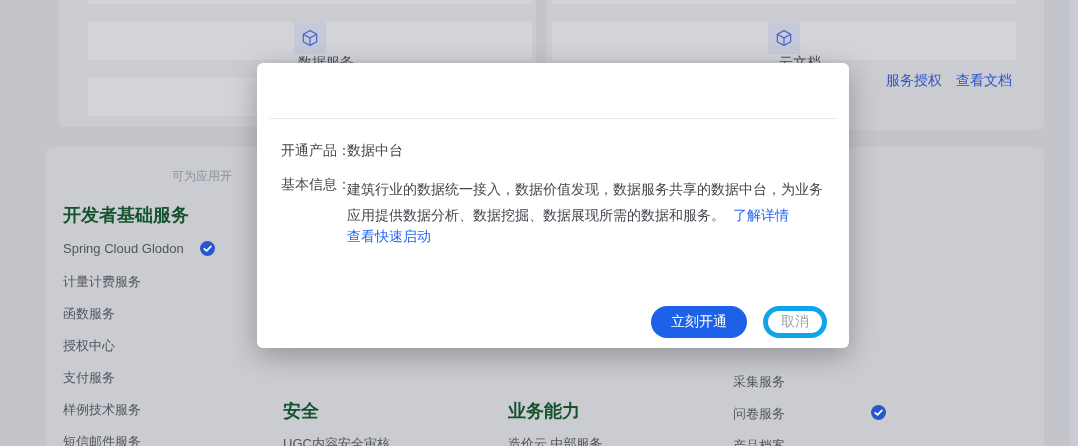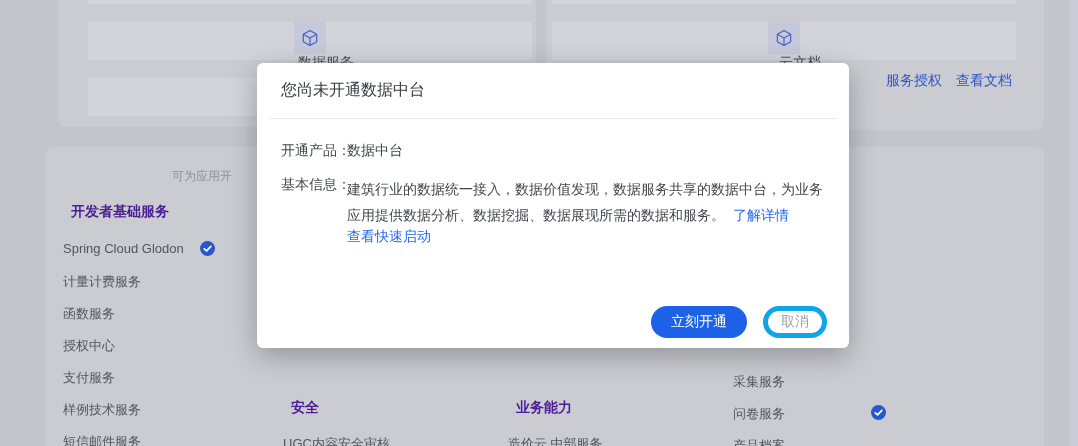--- a/index.html
+++ b/index.html
@@ -11,21 +11,21 @@
   }
   .card{position:absolute;background:#cbccd2;border-radius:8px;overflow:hidden;}
   .svc-row{position:absolute;height:38px;background:#d3d4da;display:flex;align-items:center;flex-direction:column;}
   .icon-sq{width:32px;height:32px;background:#c5c9da;display:flex;align-items:center;justify-content:center;flex:0 0 32px;}
   .svc-label{font-size:14px;color:#4e5158;margin-left:32px;white-space:nowrap;}
   .row-links{margin-left:auto;padding-right:4px;display:flex;gap:14px;}
   .bg-link{font-size:14px;color:#2b55c7;text-decoration:none;cursor:pointer;white-space:nowrap;}
   .panel{position:absolute;background:#cbccd2;border-radius:8px;overflow:hidden;}
   .panel-title{position:absolute;font-size:18px;color:#8e919a;white-space:nowrap;}
   .panel-sub{position:absolute;font-size:12px;color:#8e919a;white-space:nowrap;}
-  .col-header{position:absolute;font-size:14px;font-weight:700;color:#4c1d95;white-space:nowrap;margin-left:8px;}
+  .col-header{position:absolute;font-size:18px;font-weight:700;color:#14532d;white-space:nowrap;}
   .p-item{position:absolute;font-size:13px;color:#52555c;white-space:nowrap;display:flex;align-items:center;cursor:pointer;}
   .chk{display:inline-flex;position:absolute;width:15px;height:15px;}
   .modal{
     position:absolute;left:257px;top:63px;width:592px;height:285px;
     background:#ffffff;border-radius:6px;z-index:10;
     box-shadow:0 8px 28px rgba(0,0,0,0.28);
   }
   .m-title{position:absolute;left:24px;top:17px;font-size:16px;color:#36393f;}
   .m-divider{position:absolute;left:12px;right:12px;top:55px;height:1px;background:#e9e9eb;}
   .m-label{position:absolute;left:24px;top:0;font-size:14px;color:#42464d;white-space:nowrap;}
@@ -124,21 +124,20 @@
         <circle cx="8" cy="8" r="8" fill="#2757cf"></circle>
         <path d="M4.5 8.3 L7 10.6 L11.6 5.8" stroke="#ffffff" stroke-width="1.8" fill="none" stroke-linecap="round" stroke-linejoin="round"></path>
       </svg>
   </span>
   <div class="p-item" style="left:687px;top:290px;">产品档案</div>
 </div>
 
 <div class="scroll-strip"></div>
 
 <div class="modal">
-  <div class="m-title">您尚未开通数据中台</div>
   <div class="m-divider"></div>
 
   <div class="m-row" style="top:79px;">
     <span class="m-label">开通产品：</span>
     <span class="m-value">数据中台</span>
   </div>
 
   <div class="m-row" style="top:113px;">
     <span class="m-label">基本信息：</span>
     <div class="m-para"><span>建筑行业的数据统一接入，数据价值发现，数据服务共享的数据中台，为业务应用提供数据分析、数据挖掘、数据展现所需的数据和服务。</span>

